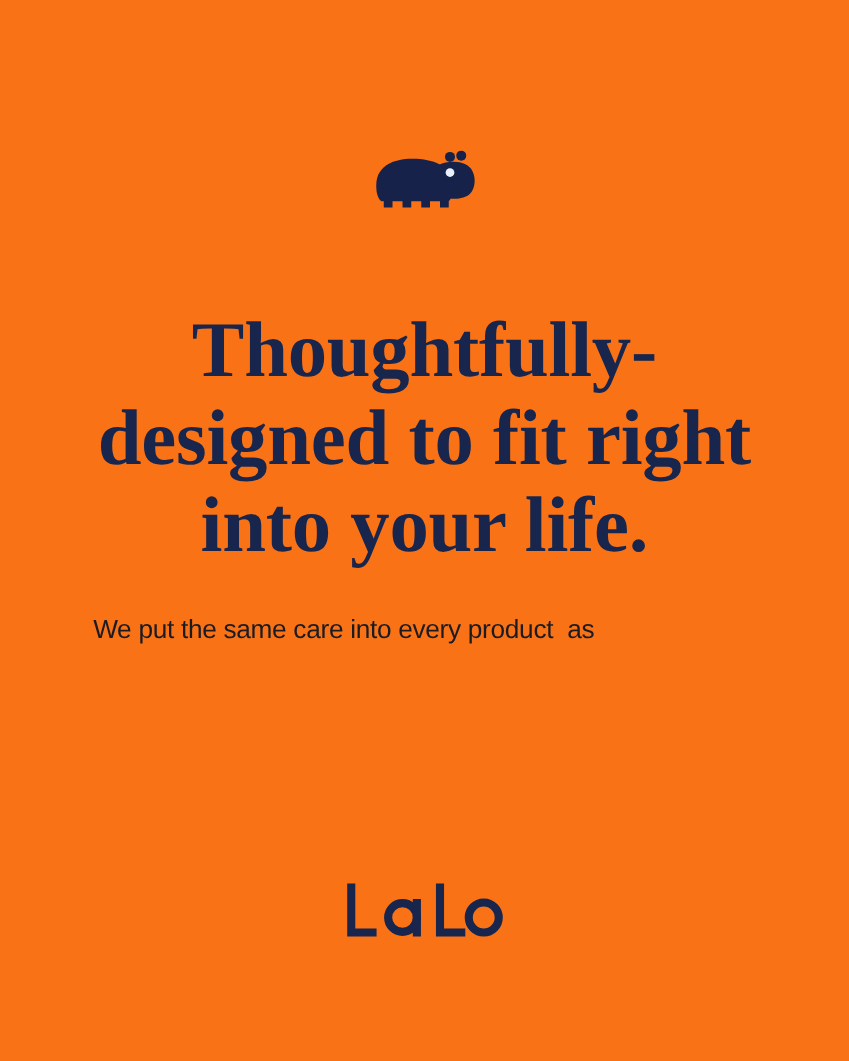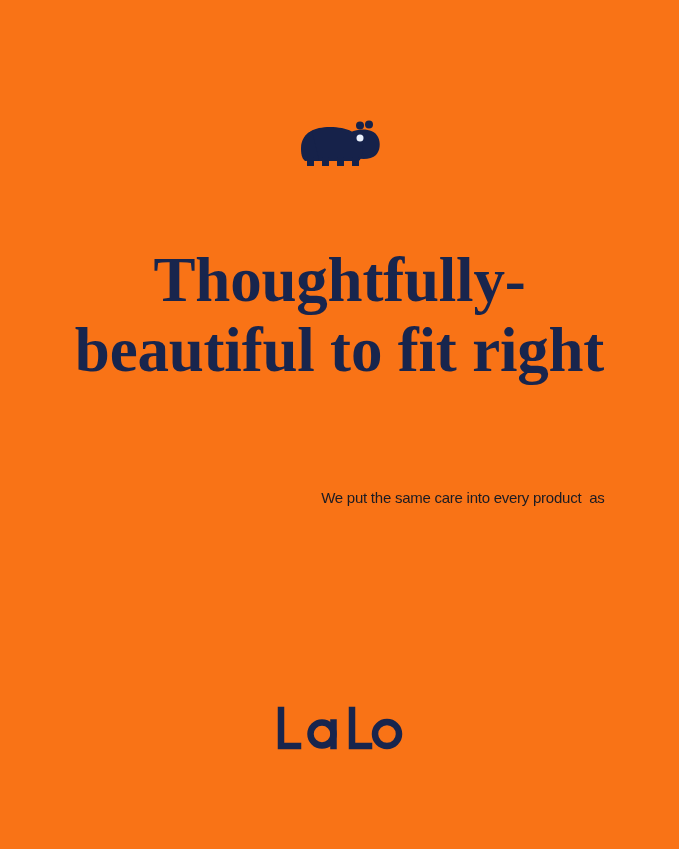--- a/index.html
+++ b/index.html
@@ -56,24 +56,24 @@
     white-space: nowrap;
   }
 
   
   #body-copy {
     position: absolute;
     left: 50%;
     transform: translateX(-50%);
     top: 485px;
     width: 530px;
-    text-align: right;
+    text-align: left;
     font-family: "Liberation Sans", sans-serif;
     font-weight: 400;
-    font-size: 15px;
+    font-size: 21px;
     line-height: 1.78;
     letter-spacing: -0.25px;
     color: #1b1b23;
     margin: 0;
   }
   #body-copy .bc-line {
     display: block;
     white-space: pre;
   }
 
@@ -116,21 +116,22 @@
           <rect x="106" y="78" width="14" height="18" rx="1"></rect>
         </g>
 
         <circle cx="122" cy="40" r="7" fill="#eaf0fc"></circle>
       </svg>
     </span>
   </div>
 
   <h1 id="headline">
     <span class="hl-line">Thoughtfully-</span>
-    <span class="hl-line">beautiful to fit right</span>
+    <span class="hl-line">designed to fit right</span>
+    <span class="hl-line">into your life.</span>
   </h1>
 
   <p id="body-copy">
     <span class="bc-line">We put the same care into every product  as</span>
   </p>
 
   <div id="wordmark">
     <span>
       <svg width="128" height="46" viewBox="0 0 256 92" xmlns="http://www.w3.org/2000/svg" role="img">
         <g fill="none" stroke="#18254d" stroke-width="13" stroke-linecap="square" stroke-linejoin="miter">

